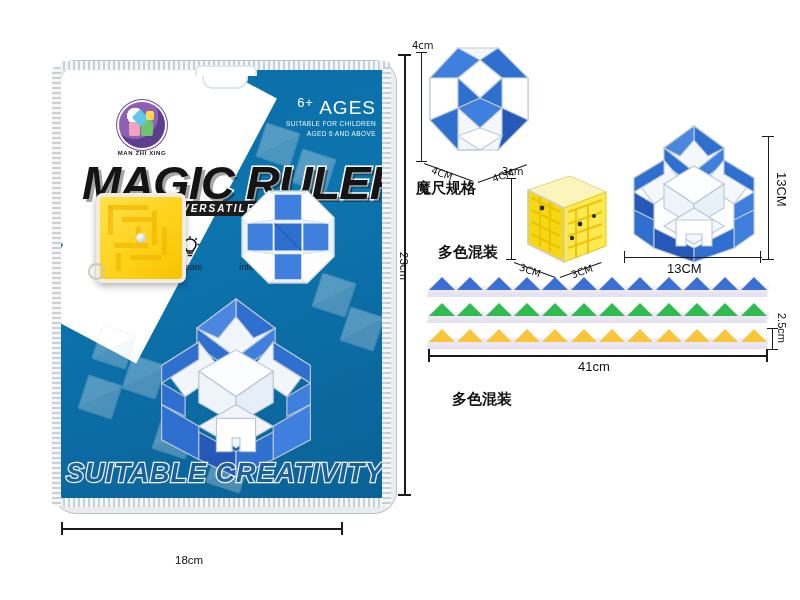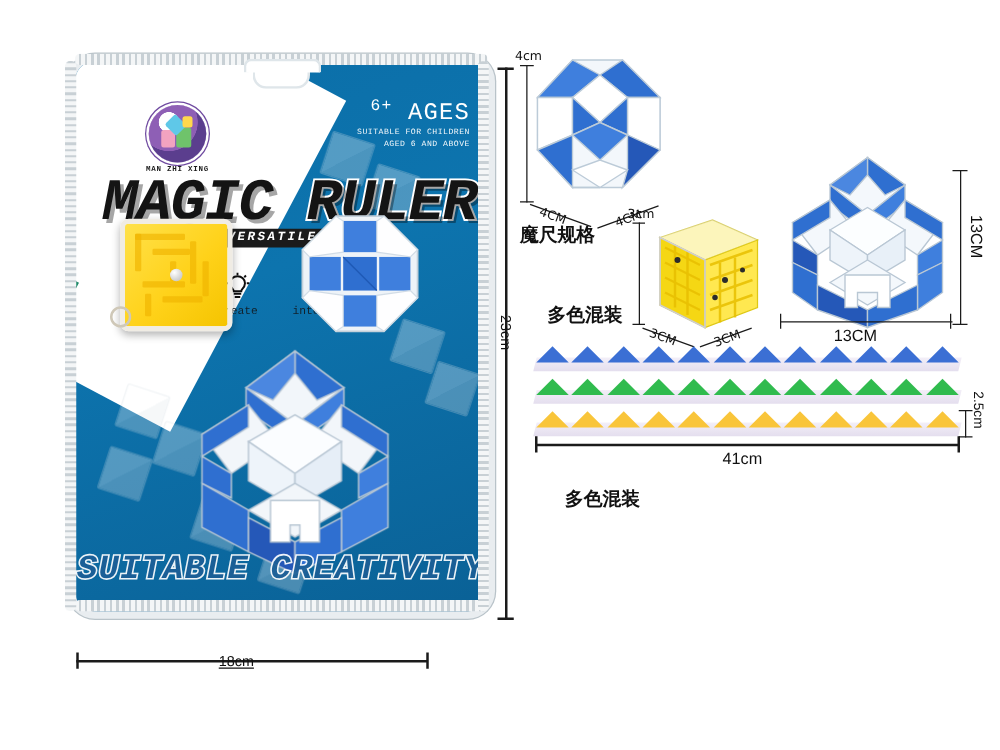--- a/index.html
+++ b/index.html
@@ -4,21 +4,21 @@
 <style>
   html,body{margin:0;padding:0;}
   body{
     width:800px;height:600px;background:#ffffff;
     font-family:"Liberation Sans","DejaVu Sans",sans-serif;
     overflow:hidden;position:relative;
   }
   .stage{position:absolute;inset:0;}
 
   
-  #package-panel{position:absolute;left:52px;top:43px;width:345px;height:452px;font-family:Liberation Mono, monospace;}
+  #package-panel{position:absolute;left:52px;top:61px;width:345px;height:452px;}
 
   .blister-card{
     position:absolute;left:8px;top:6px;width:330px;height:440px;
     background:linear-gradient(160deg,#0b6ea8 0%,#0d74ae 40%,#0a6196 100%);
     border-radius:16px;
     box-shadow:0 0 0 6px #e9edf0, 0 0 0 7px #b9c3c9;
     overflow:hidden;
   }
   
   .scallop{
@@ -298,21 +298,21 @@
   </div>
 
   <div class="dimline" style="left:404px;top:54px;width:1.6px;height:442px;"></div>
   <div class="tick" style="left:398px;top:54px;width:13px;height:1.6px;"></div>
   <div class="tick" style="left:398px;top:494px;width:13px;height:1.6px;"></div>
   <div class="dim-label" style="left:398px;top:252px;writing-mode:vertical-rl;">23cm</div>
 
   <div class="dimline" style="left:61px;top:528px;width:281px;height:1.6px;"></div>
   <div class="tick" style="left:61px;top:522px;width:1.6px;height:13px;"></div>
   <div class="tick" style="left:341px;top:522px;width:1.6px;height:13px;"></div>
-  <div class="dim-label" style="left:175px;top:524px;text-decoration:underline;">18cm</div>
+  <div class="dim-label" style="left:175px;top:554px;">18cm</div>
 
 
   <svg style="position:absolute;left:424px;top:42px;width:112px;height:118px;" viewBox="0 0 112 118">
     <g stroke="#bccbd8" stroke-width="1.1">
       <polygon points="34,6 74,6 104,36 104,78 74,108 34,108 6,78 6,36" fill="#f3f7fb"></polygon>
       <polygon points="34,6 56,18 34,36 6,36" fill="#3f7fdd"></polygon>
       <polygon points="74,6 104,36 78,36 56,18" fill="#2f6fd0"></polygon>
       <polygon points="56,18 78,36 56,56 34,36" fill="#ffffff"></polygon>
       <polygon points="6,36 34,36 34,66 6,78" fill="#ffffff"></polygon>
       <polygon points="78,36 104,36 104,78 78,66" fill="#ffffff"></polygon>

